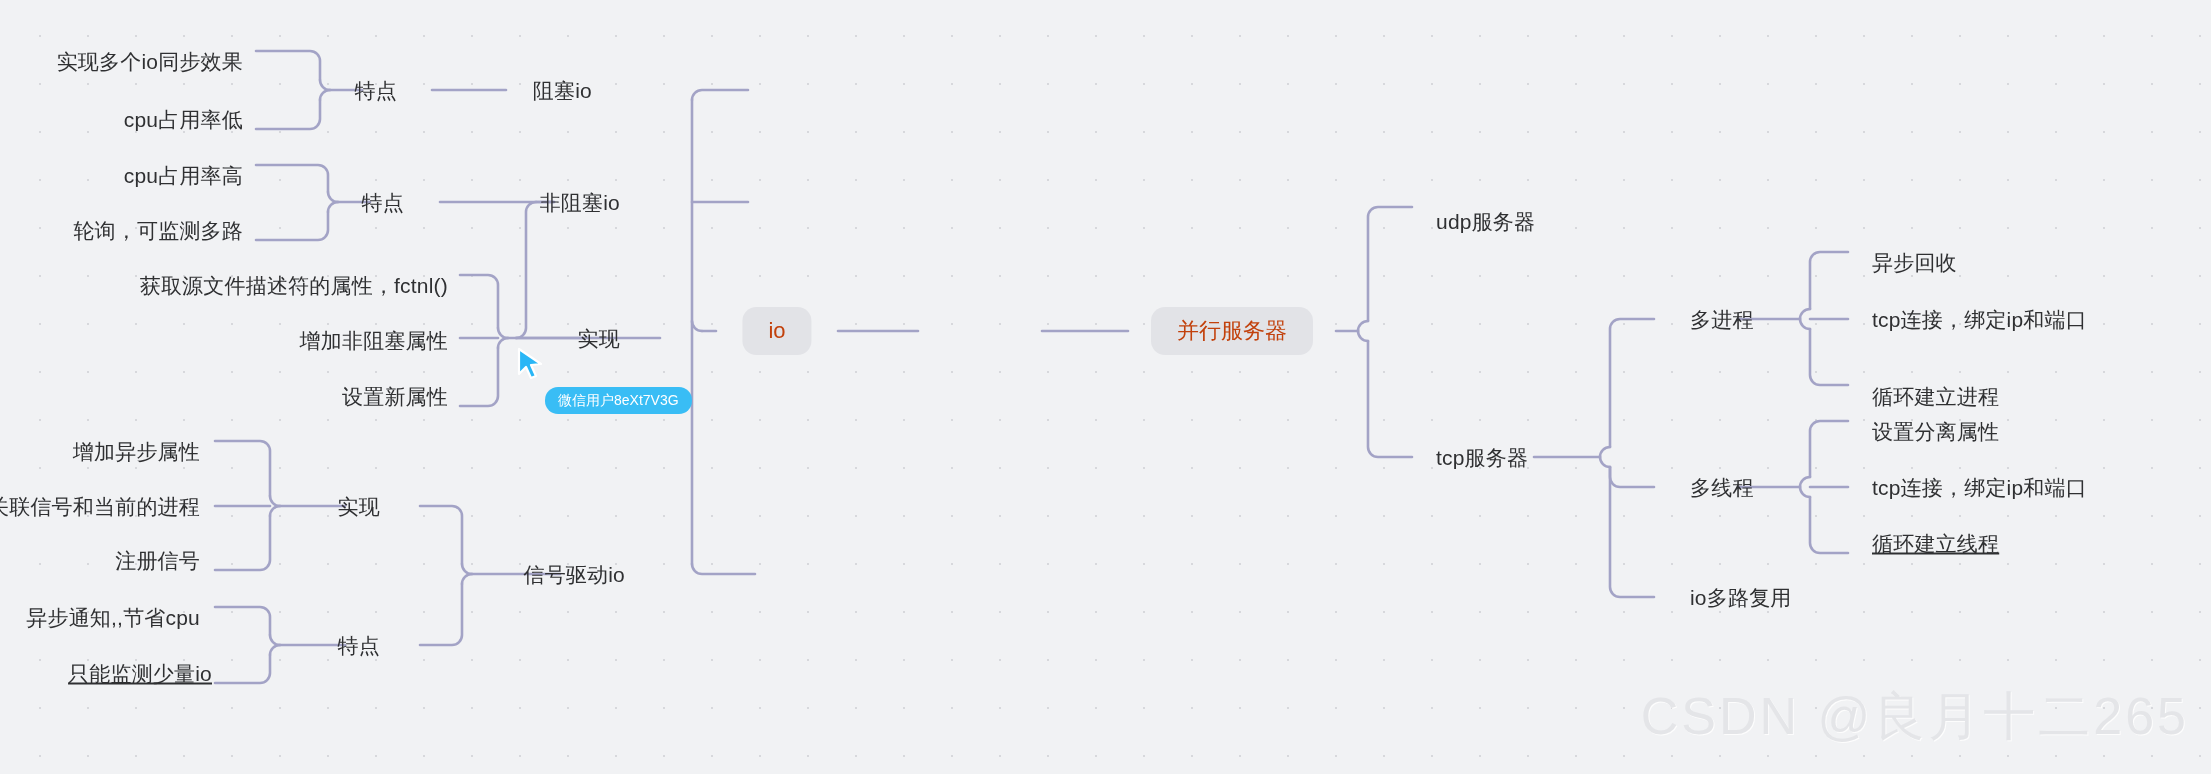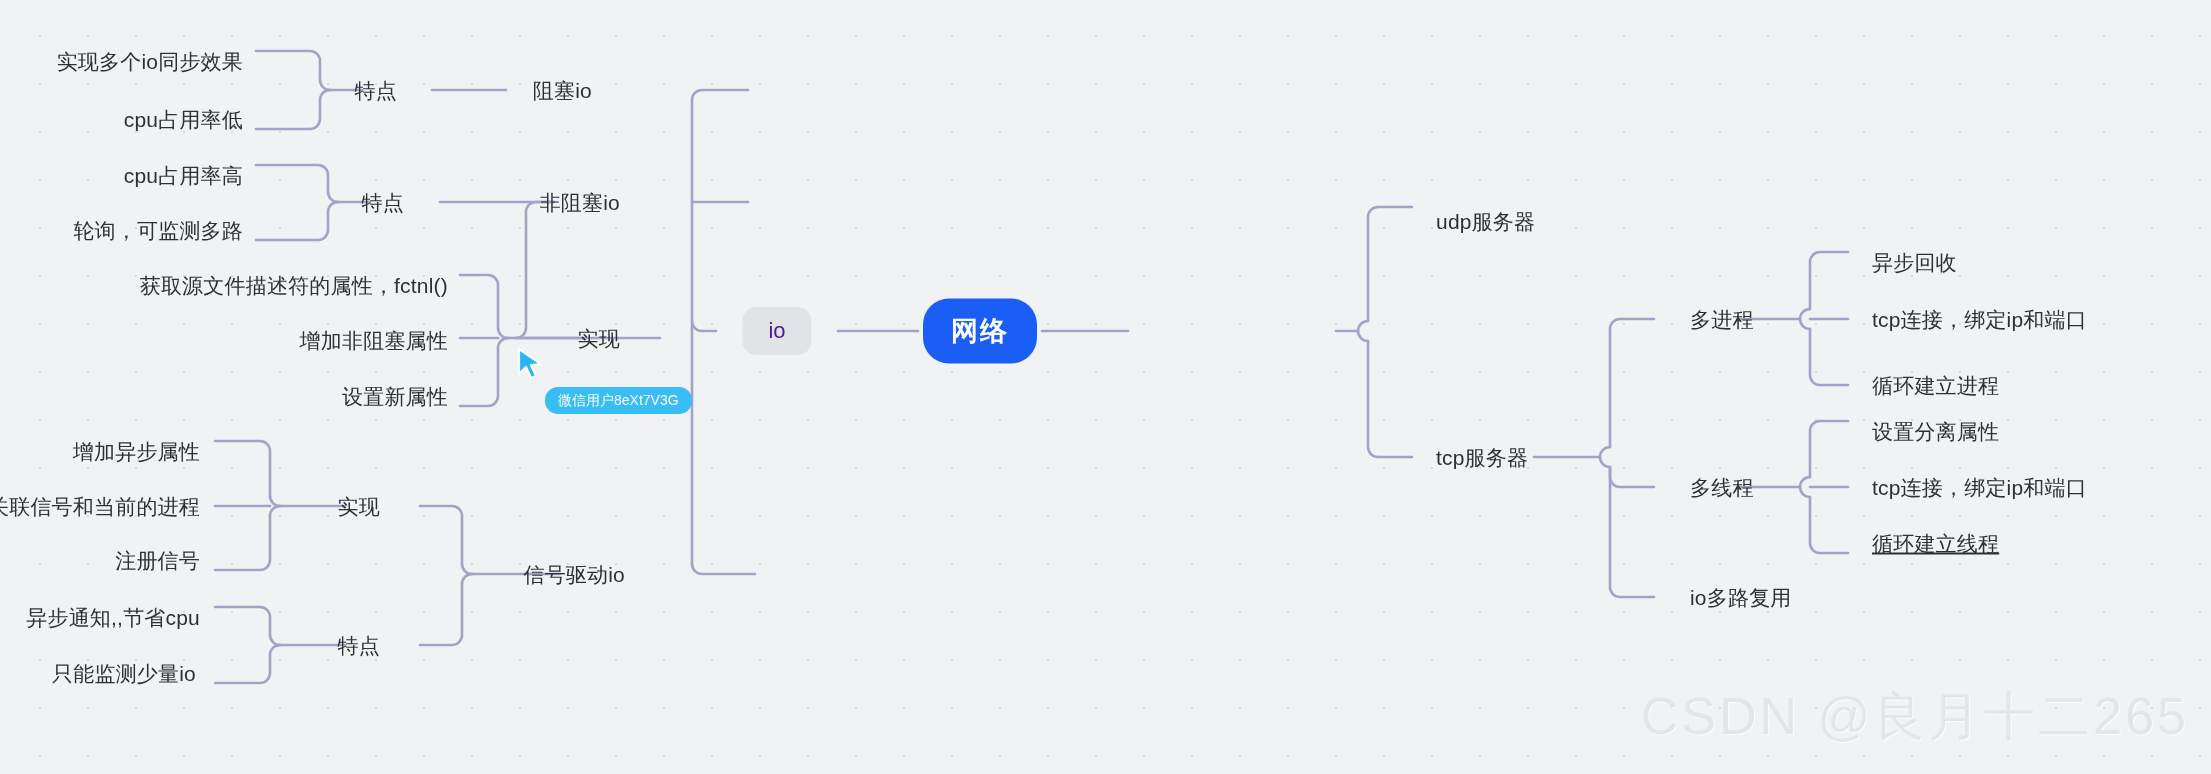--- a/index.html
+++ b/index.html
@@ -33,21 +33,21 @@
     font-size: 21px;
     line-height: 1;
     letter-spacing: 0.2px;
   }
   .node.r { transform: translate(-100%, -50%); }   
   .node.l { transform: translate(0, -50%); }       
   .pill {
     position: absolute;
     transform: translate(-50%, -50%);
     background: #e2e3e7;
-    color: #4c1d95;
+    color: #c2410c;
     border-radius: 14px;
     font-size: 22px;
     padding: 13px 26px;
     white-space: nowrap;
     line-height: 1;
   }
   .root {
     position: absolute;
     transform: translate(-50%, -50%);
     background: #1a5ef5;
@@ -174,22 +174,22 @@
       <path d="M 1810 477 L 1810 431 A 10 10 0 0 1 1820 421 L 1848 421"></path>
       <path d="M 1810 497 L 1810 543 A 10 10 0 0 0 1820 553 L 1848 553"></path>
       <path d="M 1800 487 A 10 10 0 0 1 1810 477"></path>
       <path d="M 1800 487 A 10 10 0 0 0 1810 497"></path>
       <path d="M 1810 487 L 1848 487"></path>
     </g>
   </svg>
 
   <div class="pill" style="left:777px; top:331px;">io</div>
 
-  <div class="root" style="left:980px; top:331px;">网络</div>
-
+
+  <div class="pill" style="left:1232px; top:331px;">并行服务器</div>
 
   <div class="node r" style="left:592px; top:90px;">阻塞io</div>
   <div class="node r" style="left:397px; top:90px;">特点</div>
   <div class="node r" style="left:243px; top:61px;text-align:right;">实现多个io同步效果</div>
   <div class="node r" style="left:243px; top:119px;">cpu占用率低</div>
 
   <div class="node r" style="left:620px; top:202px;">非阻塞io</div>
   <div class="node r" style="left:404px; top:202px;">特点</div>
   <div class="node r" style="left:243px; top:175px;">cpu占用率高</div>
   <div class="node r" style="left:243px; top:230px;">轮询，可监测多路</div>
@@ -200,29 +200,29 @@
   <div class="node r" style="left:448px; top:396px;">设置新属性</div>
 
   <div class="node r" style="left:625px; top:574px;">信号驱动io</div>
   <div class="node r" style="left:380px; top:506px;">实现</div>
   <div class="node r" style="left:200px; top:451px;">增加异步属性</div>
   <div class="node r" style="left:200px; top:506px;">关联信号和当前的进程</div>
   <div class="node r" style="left:200px; top:560px;">注册信号</div>
 
   <div class="node r" style="left:380px; top:645px;">特点</div>
   <div class="node r" style="left:200px; top:617px;">异步通知,,节省cpu</div>
-  <div class="node r" style="left:196px; top:673px;">只能监测少量io</div>
+  <div class="node r" style="left:212px; top:673px;text-decoration:underline;">只能监测少量io</div>
 
   <div class="node l" style="left:1436px; top:207px;margin-top:14px;">udp服务器</div>
   <div class="node l" style="left:1436px; top:457px;">tcp服务器</div>
 
   <div class="node l" style="left:1690px; top:319px;">多进程</div>
   <div class="node l" style="left:1872px; top:262px;">异步回收</div>
   <div class="node l" style="left:1872px; top:319px;">tcp连接，绑定ip和端口</div>
-  <div class="node l" style="left:1872px; top:385px;">循环建立进程</div>
+  <div class="node l" style="left:1872px; top:396px;">循环建立进程</div>
 
   <div class="node l" style="left:1690px; top:487px;">多线程</div>
   <div class="node l" style="left:1872px; top:431px;">设置分离属性</div>
   <div class="node l" style="left:1872px; top:487px;">tcp连接，绑定ip和端口</div>
   <div class="node l" style="left:1872px; top:543px;text-decoration:underline;">循环建立线程</div>
 
   <div class="node l" style="left:1690px; top:597px;">io多路复用</div>
 
   <svg class="cursor" style="left:516px; top:347px;" width="30" height="34" viewBox="0 0 30 34" xmlns="http://www.w3.org/2000/svg">
     <path d="M 3 2 L 3 27 L 10 20 L 15 31 L 20 29 L 15 18 L 25 17 Z" fill="#29b6f6" stroke="#ffffff" stroke-width="2.2" stroke-linejoin="round"></path>

